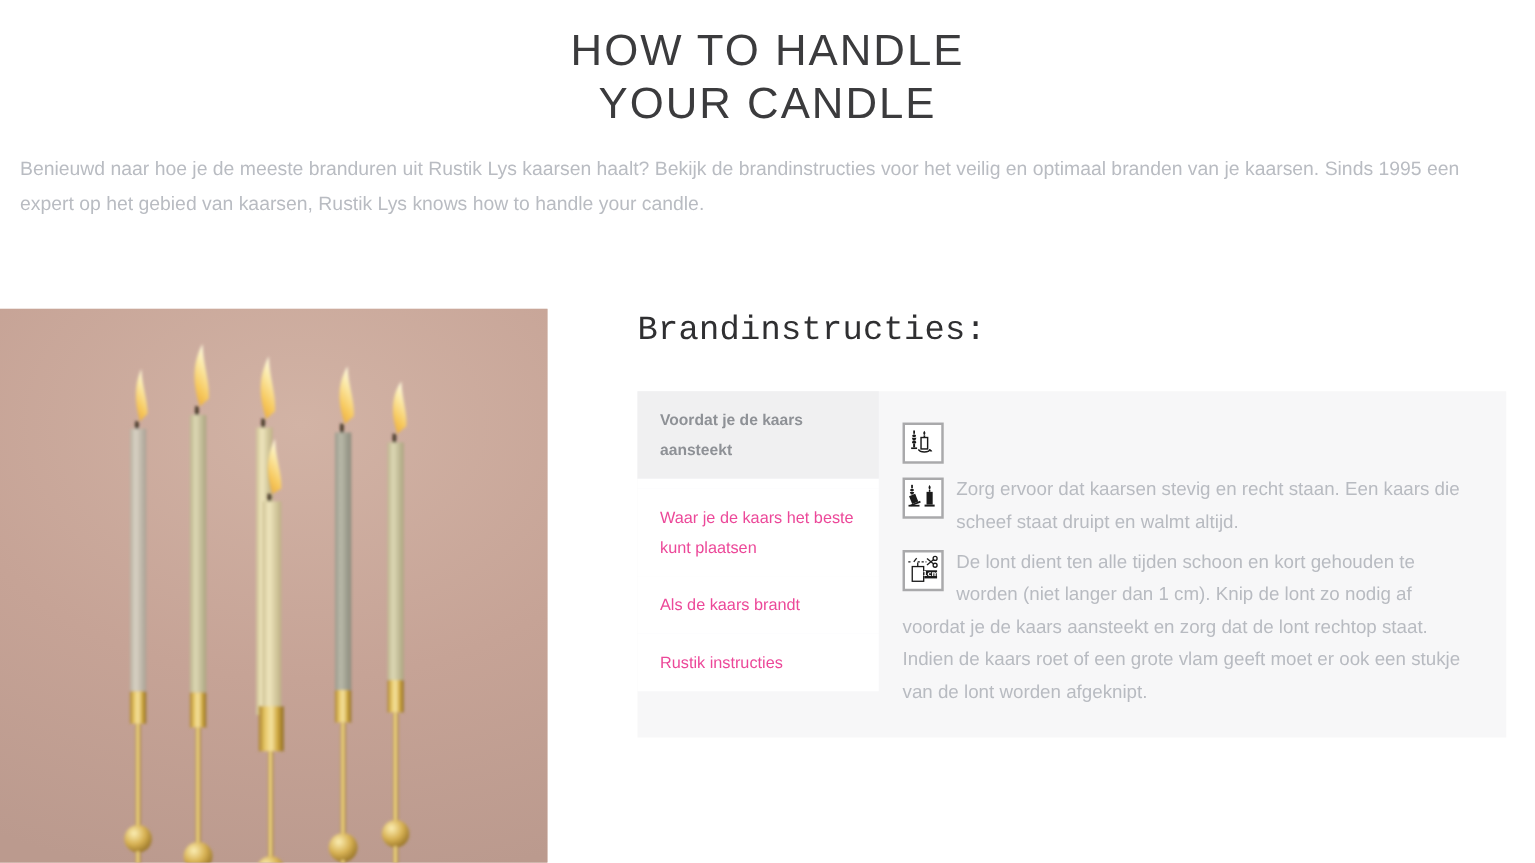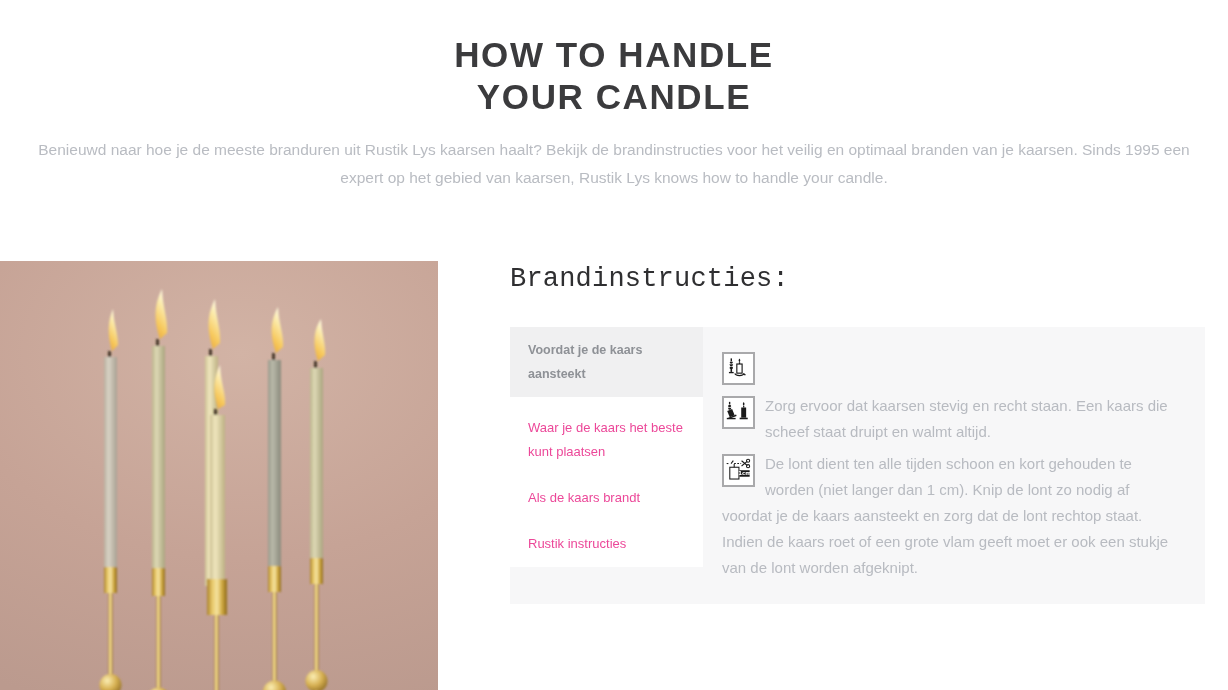--- a/index.html
+++ b/index.html
@@ -12,31 +12,31 @@
     overflow: hidden;
   }
   .page { position: relative; width: 1228px; height: 690px; background:#fff; }
 
   
   .hero-title {
     text-align: center;
     font-size: 35px;
     line-height: 42px;
     letter-spacing: 1.6px;
-    font-weight: 700;
+    font-weight: 400;
     color: #3b3b3d;
-    margin: 34px 0 0 0;
+    margin: 20px 0 0 0;
     padding: 0 40px;
   }
   .hero-title .line { display: block; }
 
   .hero-sub {
     margin: 18px auto 0 auto;
     width: 1196px;
-    text-align: center;
+    text-align: left;
     font-size: 15.5px;
     line-height: 28px;
     color: #b9bcc2;
     font-weight: 400;
   }
 
   
   .main {
     position: absolute;
     left: 0; top: 227px;

